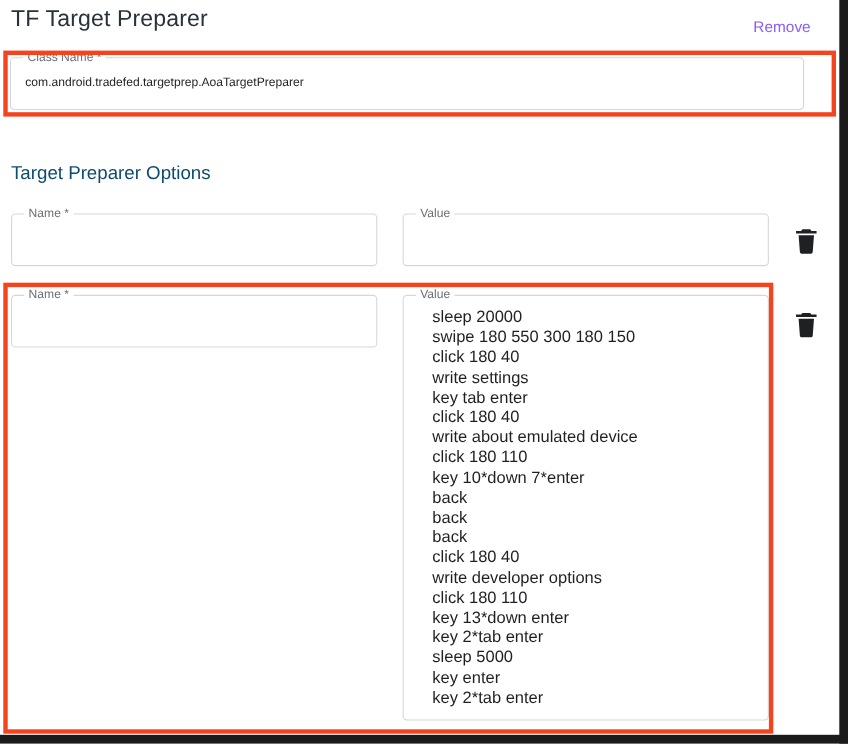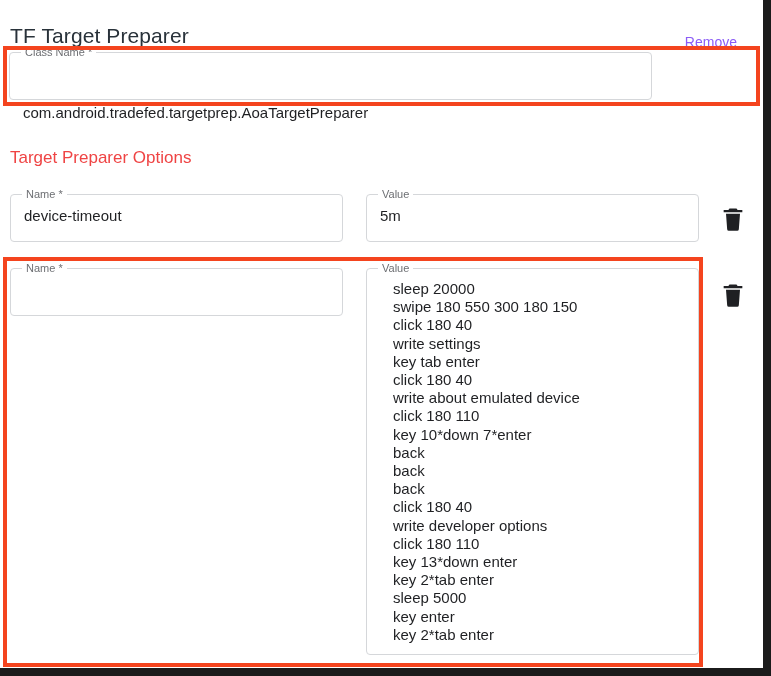--- a/index.html
+++ b/index.html
@@ -26,21 +26,20 @@
     background: #ffffff;
     overflow: hidden;
   }
   
   .header {
     position: absolute;
     left: 10px;
     top: 6px;
     width: 745px;
     height: 34px;
-    margin-top: 18px;
   }
   .page-title {
     position: absolute;
     left: 0;
     top: 0;
     font-size: 21px;
     font-weight: 400;
     color: #29323a;
     letter-spacing: 0.1px;
     white-space: nowrap;
@@ -100,32 +99,32 @@
     right: 10px;
     font-size: 15px;
     line-height: 18px;
     color: #1f2023;
     white-space: pre;
   }
   
   #field-classname {
     left: 9px;
     top: 52px;
-    width: 643px;
-    height: 48px;
-  }
-  #field-classname .fvalue { top: 13px; font-size: 15px; margin-top: 38px; }
+    width: 722px;
+    height: 48px;
+  }
+  #field-classname .fvalue { top: 13px; font-size: 11px; }
   
   .section-title {
     position: absolute;
     left: 10px;
     top: 148px;
     font-size: 17px;
     font-weight: 400;
-    color: #ef4444;
+    color: #0c4a6e;
     white-space: nowrap;
   }
   
   #field-name-1 {
     left: 10px;
     top: 194px;
     width: 333px;
     height: 48px;
   }
   #field-value-1 {
@@ -179,25 +178,23 @@
 
   <div class="field" id="field-classname">
     <span class="legend">Class Name *</span>
     <span class="fvalue">com.android.tradefed.targetprep.AoaTargetPreparer</span>
   </div>
 
   <div class="section-title">Target Preparer Options</div>
 
   <div class="field" id="field-name-1">
     <span class="legend">Name *</span>
-    <span class="fvalue">device-timeout</span>
   </div>
   <div class="field" id="field-value-1">
     <span class="legend">Value</span>
-    <span class="fvalue">5m</span>
   </div>
   <button class="trash-btn" id="trash-1">
     <span>
       <svg width="28" height="28" viewBox="0 0 24 24" aria-hidden="true">
         <path fill="#1f2023" d="M9 3h6l1 1.2h4v2H4v-2h4L9 3zM6 7.5h12l-1 13.2a1.4 1.4 0 0 1-1.4 1.3H8.4A1.4 1.4 0 0 1 7 20.7L6 7.5z"></path>
       </svg>
     </span>
   </button>
 
   <div class="field" id="field-name-2">

